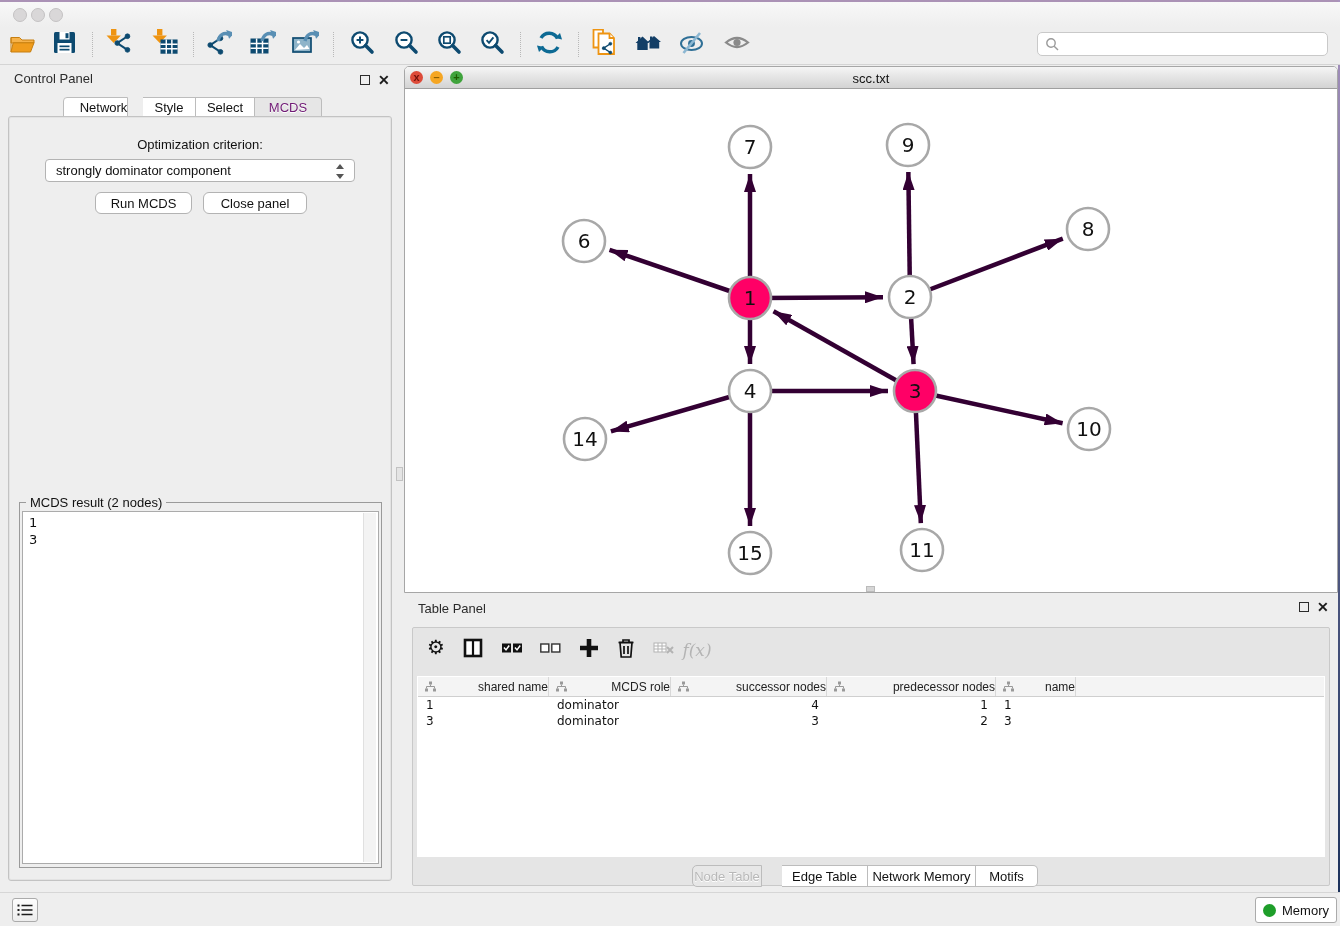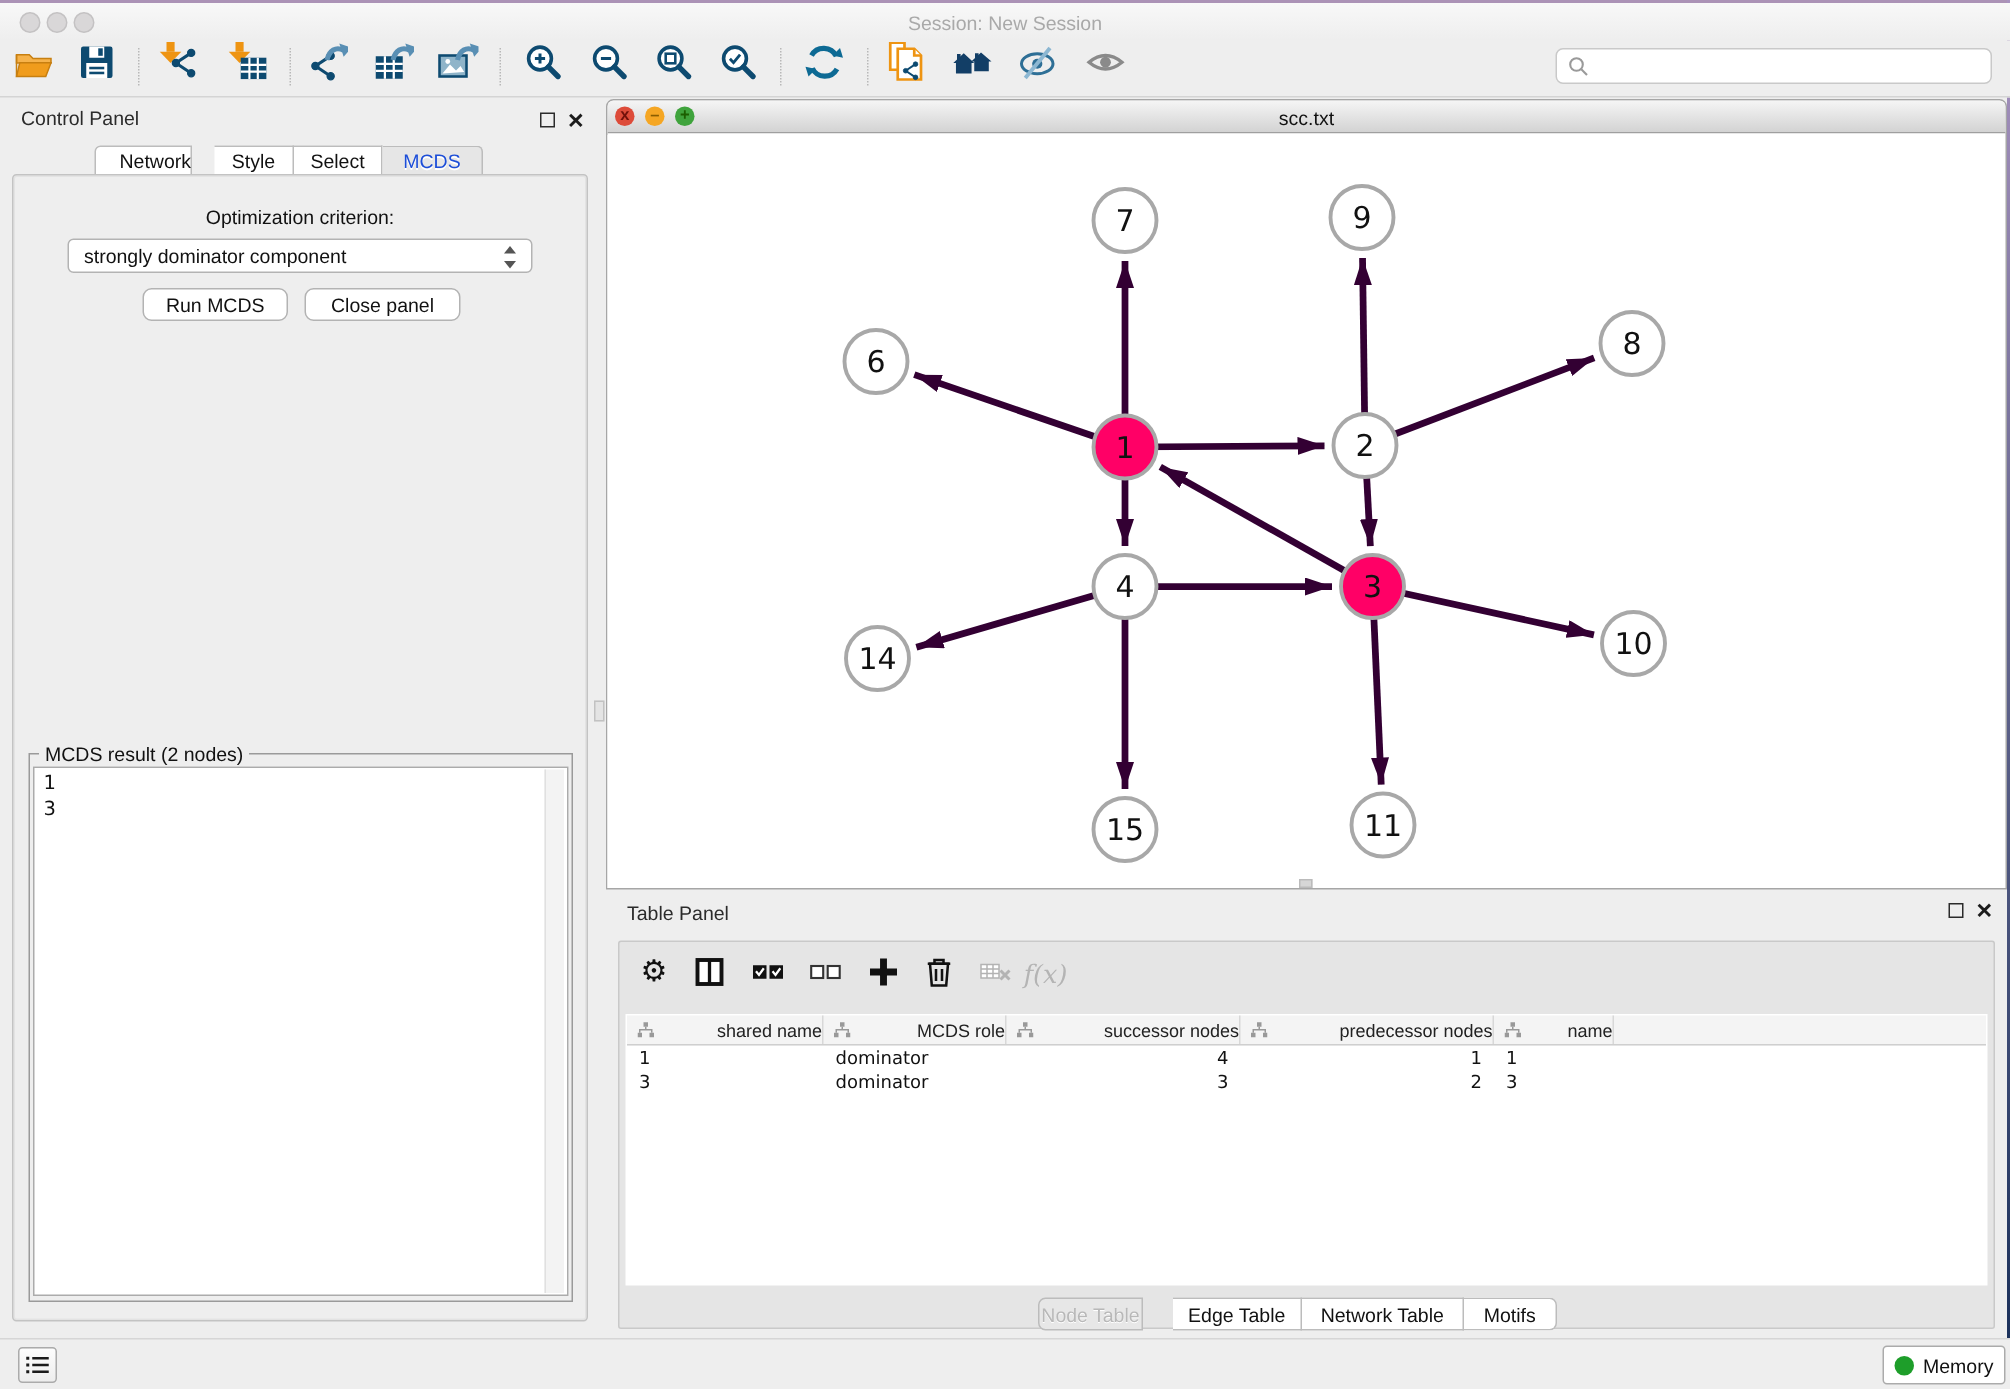--- a/index.html
+++ b/index.html
@@ -12,21 +12,21 @@
   #window-title { position:absolute; width:100%; text-align:center; top:6px; font-size:13px; color:#a9a9a9; }
   #toolbar { left:0; top:27px; width:1340px; height:38px; background:#eeeeee; border-bottom:1px solid #d4d4d4; }
   .tb-btn { position:absolute; top:2px; width:34px; height:30px; display:flex; align-items:center; justify-content:center; }
   .tb-sep { position:absolute; top:5px; width:1px; height:25px; border-left:1px dotted #b8b8b8; }
   #search-box { position:absolute; left:1037px; top:5px; width:291px; height:24px; background:#ffffff; border:1px solid #c9c9c9; border-radius:5px; display:flex; align-items:center; padding-left:7px; }
   
   #cp-header-title { left:14px; top:71px; font-size:13px; color:#2b2b2b; }
   .panel-float { position:absolute; width:10px; height:10px; border:1.6px solid #2b2b2b; }
   .panel-close { position:absolute; font-size:14px; font-weight:bold; color:#1b1b1b; line-height:12px; }
   .cp-tab { position:absolute; top:97px; height:21px; background:#ffffff; border:1px solid #bcbcbc; font-size:13px; color:#111; display:flex; align-items:center; justify-content:center; }
-  .cp-tab.sel { background:#e6e6e6; color:#1d4ed8; text-shadow:0 1px 0 #fff; }
+  .cp-tab.sel { background:#e6e6e6; color:#701a75; text-shadow:0 1px 0 #fff; }
   #cp-box { left:8px; top:116px; width:384px; height:765px; background:#eeeeee; border:1px solid #c3c3c3; border-radius:3px; box-shadow:inset 0 0 0 1px #e3e3e3; }
   #opt-label { left:0; top:137px; width:400px; text-align:center; font-size:13px; color:#111; }
   #opt-select { left:45px; top:159px; width:310px; height:23px; background:#fff; border:1px solid #b3b3b3; border-radius:4px; display:flex; align-items:center; font-size:13px; color:#111; padding-left:10px; }
   .spin { position:absolute; right:9px; top:4px; width:9px; height:15px; }
   .spin:before, .spin:after { content:""; position:absolute; left:0; border-left:4.5px solid transparent; border-right:4.5px solid transparent; }
   .spin:before { top:0; border-bottom:5px solid #555; }
   .spin:after { bottom:0; border-top:5px solid #555; }
   .cp-btn { position:absolute; top:192px; height:22px; background:#ffffff; border:1px solid #b3b3b3; border-radius:6px; font-size:13px; color:#111; display:flex; align-items:center; justify-content:center; }
   #mcds-fieldset { left:19px; top:502px; width:363px; height:366px; border:1px solid #9a9a9a; }
   #mcds-legend { position:absolute; left:6px; top:-8px; background:#eeeeee; padding:0 4px; font-size:13px; color:#111; }
@@ -70,21 +70,20 @@
 <body>
 
 <div id="top-strip" class="abs" data-name="window-top-edge"></div>
 <div id="right-edge" class="abs" data-name="window-right-edge"></div>
 <div id="v-splitter-handle" class="abs" data-name="panel-splitter-handle"></div>
 
 <div id="titlebar" class="abs" data-name="app-titlebar">
   <div class="tl-dot" style="left:13px" data-name="close-window-button"></div>
   <div class="tl-dot" style="left:31px" data-name="minimize-window-button"></div>
   <div class="tl-dot" style="left:49px" data-name="zoom-window-button"></div>
-  <div id="window-title" data-name="window-title">Session: New Session</div>
 </div>
 
 <div id="toolbar" class="abs" data-name="main-toolbar">
   <div id="tb-icons">
       <div class="tb-btn" data-name="open-session-button" style="left: 5px;">
         <span data-name="open-session-icon"><svg width="27" height="27" viewBox="0 0 27 27">
             <path d="M2 8.5h8.5l2.5 2.5H25v3H2z" fill="#f6b24a" stroke="#c77f10"></path>
             <path d="M2 23l2.2-9.2H25L21.5 23z" fill="#f09c1c" stroke="#c77f10"></path>
             <path d="M2 23V8.5" stroke="#c77f10"></path>
           </svg></span>
@@ -498,21 +497,21 @@
         <div class="td-cell " style="width:122px" data-name="cell">dominator</div>
         <div class="td-cell r" style="width:156px" data-name="cell">3</div>
         <div class="td-cell r" style="width:169px" data-name="cell">2</div>
         <div class="td-cell " style="width:80px" data-name="cell">3</div>
       </div>
     </div>
 </div>
 <div id="bt-tabs">
     <div class="bt-tab sel" data-name="table-tab-node-table" style="left: 692px; width: 70px; border-radius: 5px 0px 0px 5px;">Node Table</div>
     <div class="bt-tab" data-name="table-tab-edge-table" style="left: 782px; width: 86px; border-left: none;">Edge Table</div>
-    <div class="bt-tab" data-name="table-tab-network-table" style="left: 868px; width: 108px; border-left: none;">Network Table</div>
+    <div class="bt-tab" data-name="table-tab-network-table" style="left: 868px; width: 108px; border-left: none;">Network Memory</div>
     <div class="bt-tab" data-name="table-tab-motifs" style="left: 976px; width: 62px; border-radius: 0px 5px 5px 0px; border-left: none;">Motifs</div>
   </div>
 
 <div id="status-bar" class="abs" data-name="status-bar">
   <div id="list-button" data-name="task-history-button">
     <svg width="16" height="14" viewBox="0 0 16 14" data-name="list-icon">
       <g stroke="#1b1b1b" stroke-width="1.6">
           <path d="M4.5 2.5h11M4.5 7h11M4.5 11.5h11"></path>
         </g>
       <g fill="#1b1b1b">

